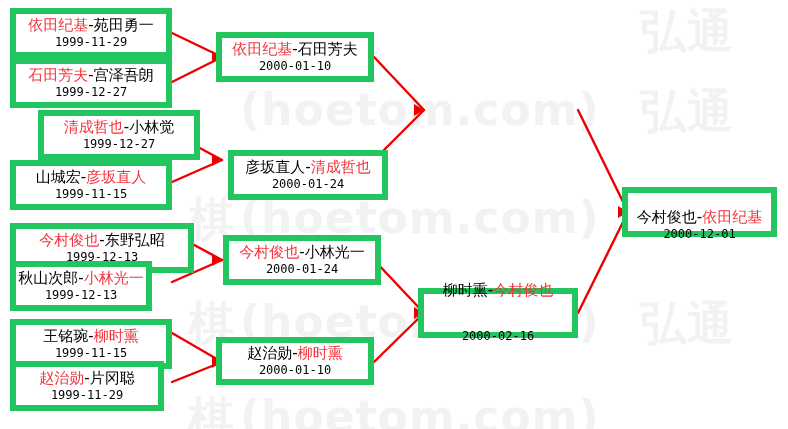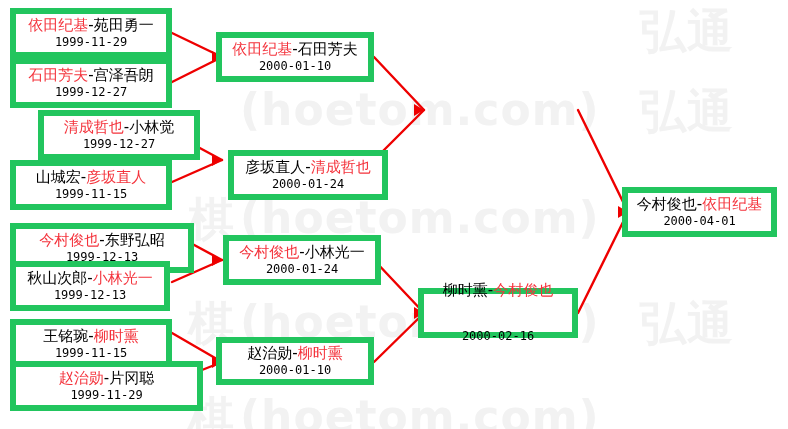--- a/index.html
+++ b/index.html
@@ -149,35 +149,35 @@
     <div class="date">1999-11-15</div>
   </div>
 
   <div class="box" style="left:10px;top:223px;width:184px;height:50px;">
     <div class="players">
       <span class="w">今村俊也</span><span class="sep">-</span><span class="l">东野弘昭</span>
     </div>
     <div class="date">1999-12-13</div>
   </div>
 
-  <div class="box" style="left:10px;top:261px;width:160px;height:50px;">
+  <div class="box" style="left:10px;top:261px;width:142px;height:50px;">
     <div class="players">
       <span class="l">秋山次郎</span><span class="sep">-</span><span class="w">小林光一</span>
     </div>
     <div class="date">1999-12-13</div>
   </div>
 
   <div class="box" style="left:10px;top:319px;width:162px;height:50px;">
     <div class="players">
       <span class="l">王铭琬</span><span class="sep">-</span><span class="w">柳时熏</span>
     </div>
     <div class="date">1999-11-15</div>
   </div>
 
-  <div class="box" style="left:10px;top:361px;width:193px;height:50px;">
+  <div class="box" style="left:10px;top:361px;width:154px;height:50px;">
     <div class="players">
       <span class="w">赵治勋</span><span class="sep">-</span><span class="l">片冈聪</span>
     </div>
     <div class="date">1999-11-29</div>
   </div>
 
   <div class="box" style="left:216px;top:32px;width:158px;height:50px;">
     <div class="players">
       <span class="w">依田纪基</span><span class="sep">-</span><span class="l">石田芳夫</span>
     </div>
@@ -206,20 +206,20 @@
   </div>
 
 
   <div class="box" style="left:418px;top:288px;width:160px;height:50px;gap:29px;">
     <div class="players">
       <span class="l">柳时熏</span><span class="sep">-</span><span class="w">今村俊也</span>
     </div>
     <div class="date">2000-02-16</div>
   </div>
 
-  <div class="box" style="left:622px;top:187px;width:155px;height:50px;">
+  <div class="box" style="left:622px;top:187px;width:155px;height:50px;justify-content:space-between;">
     <div class="players">
       <span class="l">今村俊也</span><span class="sep">-</span><span class="w">依田纪基</span>
     </div>
-    <div class="date">2000-04-01</div>
+    <div class="date">2000-12-01</div>
   </div>
 
 </div>
 
 </body></html>

